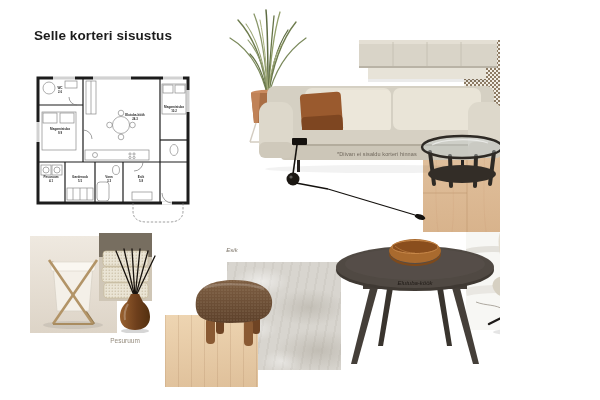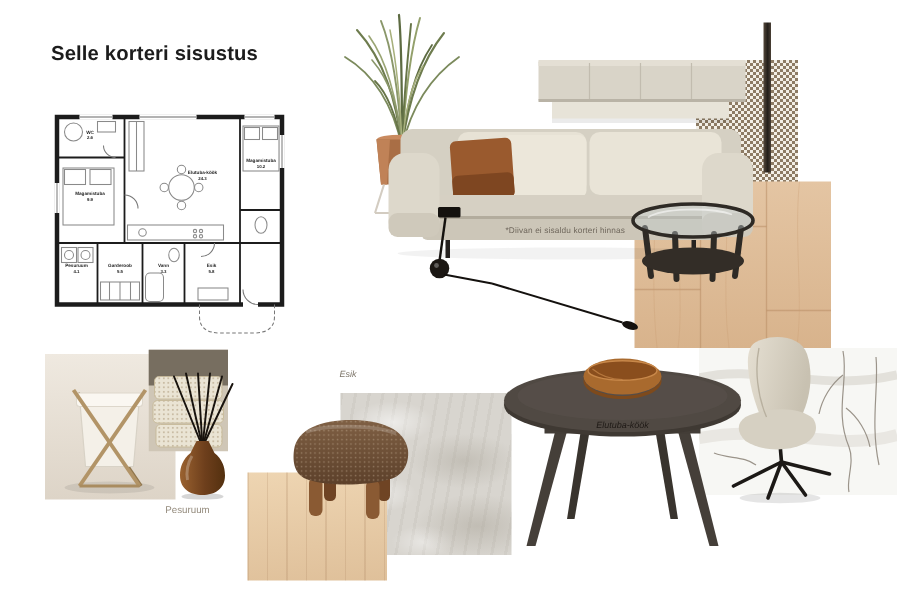--- a/index.html
+++ b/index.html
@@ -1,16 +1,16 @@
 <!DOCTYPE html>
 <html><head>
 <meta charset="utf-8">
 <style>
   html,body{margin:0;padding:0;background:#fff;}
-  #board{position:relative;width:600px;height:400px;background:#ffffff;overflow:hidden;
+  #board{position:relative;width:500px;height:400px;background:#ffffff;overflow:hidden;
          font-family:"Liberation Sans","DejaVu Sans",sans-serif;}
   .abs{position:absolute;}
   #title{left:34px;top:28px;font-size:13.5px;font-weight:800;color:#1c1c1c;letter-spacing:.1px;}
   #floorplan{left:35px;top:70px;}
   #checker{left:464px;top:40px;width:68px;height:84px;background-color:#f3efe6;
     background-image:repeating-conic-gradient(#8d7b64 0% 25%, #f3efe6 0% 50%);background-size:4px 4px;}
   #pole{left:509px;top:15px;width:5px;height:100px;
     background:linear-gradient(90deg,#55493c,#241f1a 55%,#4a4036);}
   #cabinet{left:357px;top:36px;}
   #wood-right{left:423px;top:121px;width:131px;height:111px;

